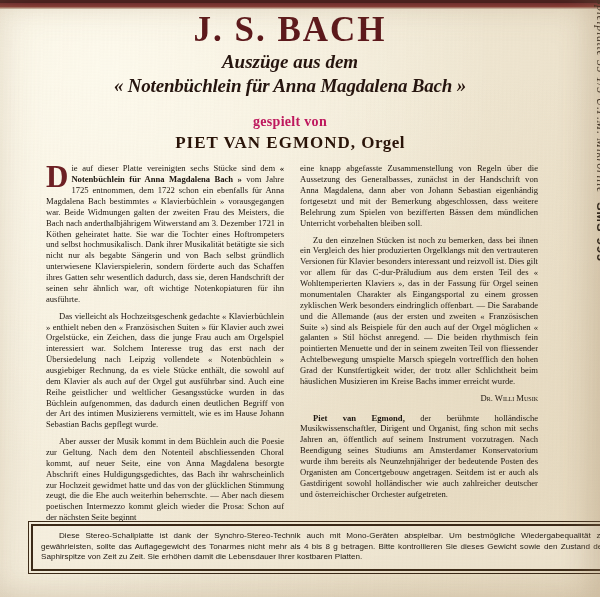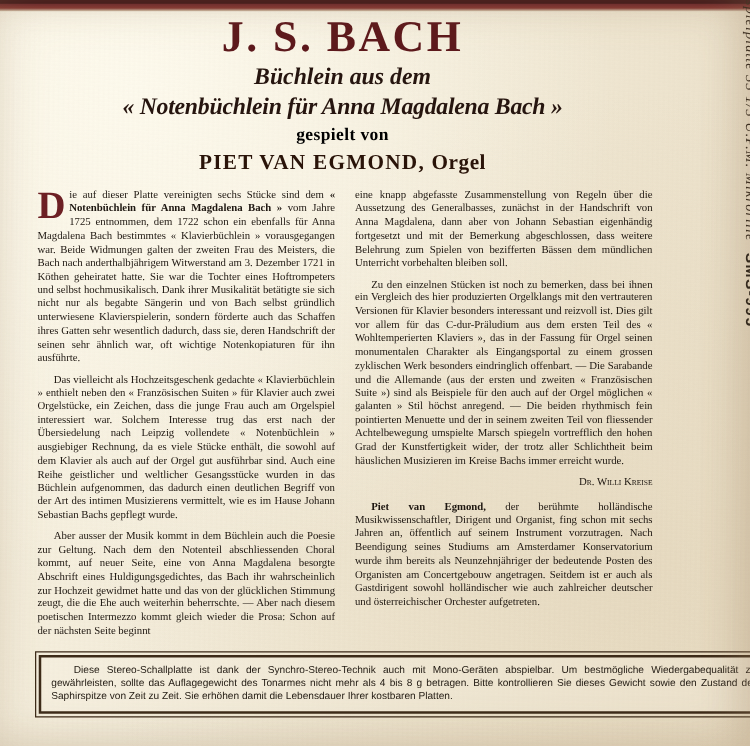--- a/index.html
+++ b/index.html
@@ -50,21 +50,21 @@
   }
   .top-band::after {
     content: "";
     position: absolute;
     left: 0; right: 0; top: 0; height: 3px;
     background: #3a0f12;
   }
 
   .content {
     position: absolute;
-    left: 0; top: 0;
+    left: 16px; top: 0;
     width: 548px;
     height: 517px;
   }
 
   
   header.titleblock {
     text-align: center;
     padding: 12px 30px 0 30px;
   }
   .composer {
@@ -89,22 +89,22 @@
     font-style: italic;
     font-size: 19px;
     color: #26150f;
     margin: 3px 0 0 0;
     line-height: 1.1;
     letter-spacing: -0.2px;
   }
   .played-by {
     font-weight: bold;
     font-size: 14px;
-    margin: 5px 0 0 0;
-    color: #000000;
+    margin: 18px 0 0 0;
+    color: #be185d;
     letter-spacing: 0.3px;
   }
   .performer {
     font-weight: bold;
     font-size: 17px;
     margin: 3px 0 0 0;
     color: #2a1409;
     letter-spacing: 1px;
   }
   .performer .instr {
@@ -216,21 +216,21 @@
 
 <div class="paper"></div>
 <div class="grain"></div>
 
 <div class="top-band"></div>
 
 <div class="content">
 
   <header class="titleblock">
     <h1 class="composer">J. S. BACH</h1>
-    <div class="subtitle1">Büchlein aus dem</div>
+    <div class="subtitle1">Auszüge aus dem</div>
     <div class="subtitle2">« Notenbüchlein für Anna Magdalena Bach »</div>
     <div class="played-by">gespielt von</div>
     <div class="performer">
       <span>PIET VAN EGMOND,</span>
       <span class="instr">Orgel</span>
     </div>
   </header>
 
   <div class="columns">
 
@@ -240,21 +240,21 @@
       <p>Das vielleicht als Hochzeitsgeschenk gedachte « Klavierbüchlein » enthielt neben den « Französischen Suiten » für Klavier auch zwei Orgelstücke, ein Zeichen, dass die junge Frau auch am Orgelspiel interessiert war. Solchem Interesse trug das erst nach der Übersiedelung nach Leipzig vollendete « Notenbüchlein » ausgiebiger Rechnung, da es viele Stücke enthält, die sowohl auf dem Klavier als auch auf der Orgel gut ausführbar sind. Auch eine Reihe geistlicher und weltlicher Gesangsstücke wurden in das Büchlein aufgenommen, das dadurch einen deutlichen Begriff von der Art des intimen Musizierens vermittelt, wie es im Hause Johann Sebastian Bachs gepflegt wurde.</p>
 
       <p>Aber ausser der Musik kommt in dem Büchlein auch die Poesie zur Geltung. Nach dem den Notenteil abschliessenden Choral kommt, auf neuer Seite, eine von Anna Magdalena besorgte Abschrift eines Huldigungsgedichtes, das Bach ihr wahrscheinlich zur Hochzeit gewidmet hatte und das von der glücklichen Stimmung zeugt, die die Ehe auch weiterhin beherrschte. — Aber nach diesem poetischen Intermezzo kommt gleich wieder die Prosa: Schon auf der nächsten Seite beginnt</p>
     </div>
 
     <div class="col">
       <p class="noindent">eine knapp abgefasste Zusammenstellung von Regeln über die Aussetzung des Generalbasses, zunächst in der Handschrift von Anna Magdalena, dann aber von Johann Sebastian eigenhändig fortgesetzt und mit der Bemerkung abgeschlossen, dass weitere Belehrung zum Spielen von bezifferten Bässen dem mündlichen Unterricht vorbehalten bleiben soll.</p>
 
       <p><span>Zu den einzelnen Stücken ist noch zu bemerken, dass bei ihnen ein Vergleich des hier produzierten Orgelklangs mit den vertrauteren Versionen für Klavier besonders interessant und reizvoll ist. Dies gilt vor allem für das </span><span class="i">C-dur-Präludium</span><span> aus dem ersten Teil des « Wohltemperierten Klaviers », das in der Fassung für Orgel seinen monumentalen Charakter als Eingangsportal zu einem grossen zyklischen Werk besonders eindringlich offenbart. — Die </span><span class="i">Sarabande</span><span> und die </span><span class="i">Allemande</span><span> (aus der ersten und zweiten « Französischen Suite ») sind als Beispiele für den auch auf der Orgel möglichen « galanten » Stil höchst anregend. — Die beiden rhythmisch fein pointierten </span><span class="i">Menuette</span><span> und der in seinem zweiten Teil von fliessender Achtelbewegung umspielte </span><span class="i">Marsch</span><span> spiegeln vortrefflich den hohen Grad der Kunstfertigkeit wider, der trotz aller Schlichtheit beim häuslichen Musizieren im Kreise Bachs immer erreicht wurde.</span></p>
 
-      <div class="signature sc">Dr. Willi Kreise</div>
+      <div class="signature sc">Dr. Willi Musik</div>
 
       <p><span class="b">Piet van Egmond,</span><span> der berühmte holländische Musikwissenschaftler, Dirigent und Organist, fing schon mit sechs Jahren an, öffentlich auf seinem Instrument vorzutragen. Nach Beendigung seines Studiums am Amsterdamer Konservatorium wurde ihm bereits als Neunzehnjähriger der bedeutende Posten des Organisten am Concertgebouw angetragen. Seitdem ist er auch als Gastdirigent sowohl holländischer wie auch zahlreicher deutscher und österreichischer Orchester aufgetreten.</span></p>
     </div>
 
   </div>
 </div>
 
 <div class="notice">
   <p>Diese Stereo-Schallplatte ist dank der Synchro-Stereo-Technik auch mit Mono-Geräten abspielbar. Um bestmögliche Wiedergabequalität zu gewährleisten, sollte das Auflagegewicht des Tonarmes nicht mehr als 4 bis 8 g betragen. Bitte kontrollieren Sie dieses Gewicht sowie den Zustand der Saphirspitze von Zeit zu Zeit. Sie erhöhen damit die Lebensdauer Ihrer kostbaren Platten.</p>
 </div>

